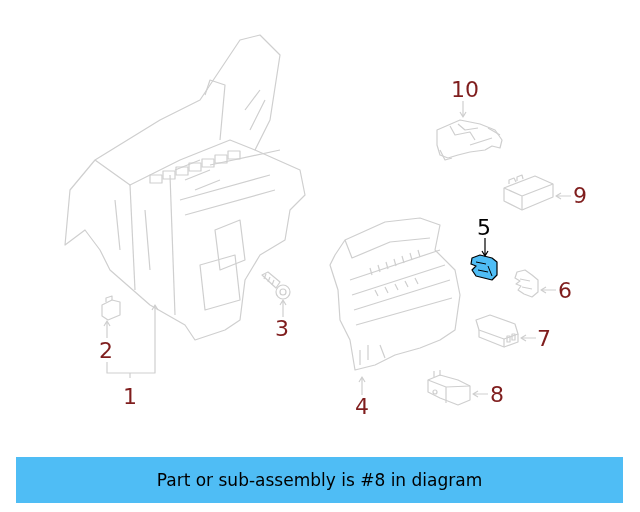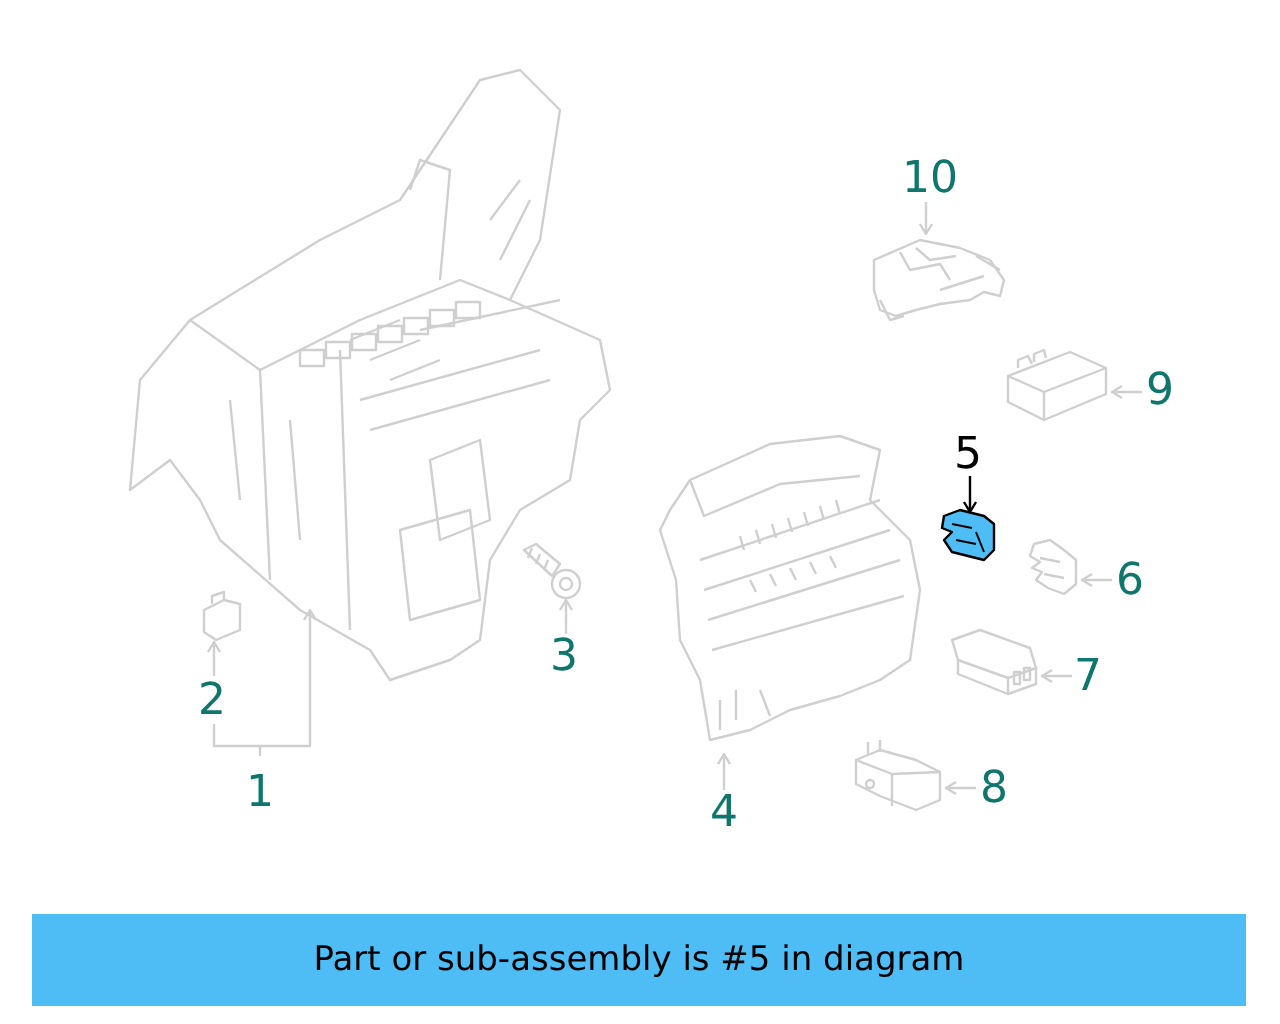--- a/index.html
+++ b/index.html
@@ -1,18 +1,18 @@
 <!DOCTYPE html>
 <html><head>
 <meta charset="utf-8">
 <style>
   html, body { margin:0; padding:0; background:#ffffff; }
   body { width:640px; height:512px; position:relative; overflow:hidden; font-family:"DejaVu Sans", sans-serif; }
   #diagram { position:absolute; left:0; top:0; width:640px; height:450px; }
-  .callout { position:absolute; font-family:"DejaVu Sans", sans-serif; font-size:22px; color:#0f766e; line-height:1; }
+  .callout { position:absolute; font-family:"DejaVu Sans", sans-serif; font-size:22px; color:#7f1d1d; line-height:1; }
   .callout.active { color:#000000; }
   #banner { position:absolute; left:16px; top:457px; width:607px; height:46px; background:#4fbdf5;
             display:flex; flex-direction:column; align-items:center; justify-content:center;
             font-family:"DejaVu Sans", sans-serif; font-size:17px; color:#000; line-height:20px; }
 </style>
 </head>
 <body>
 
 <svg id="diagram" viewBox="0 0 640 450" xmlns="http://www.w3.org/2000/svg" fill="none" stroke="#cfcfcf" stroke-width="1.2" stroke-linejoin="round">
 
@@ -116,14 +116,14 @@
 <div class="callout active" style="left:477px;top:217px;">5</div>
 <div class="callout" style="left:558px;top:280px;">6</div>
 <div class="callout" style="left:537px;top:328px;">7</div>
 <div class="callout" style="left:490px;top:384px;">8</div>
 <div class="callout" style="left:355px;top:396px;">4</div>
 <div class="callout" style="left:275px;top:318px;">3</div>
 <div class="callout" style="left:99px;top:340px;">2</div>
 <div class="callout" style="left:123px;top:386px;">1</div>
 
 <div id="banner">
-  <div>Part or sub-assembly is #5 in diagram</div>
+  <div>Part or sub-assembly is #8 in diagram</div>
 </div>
 
 </body></html>

